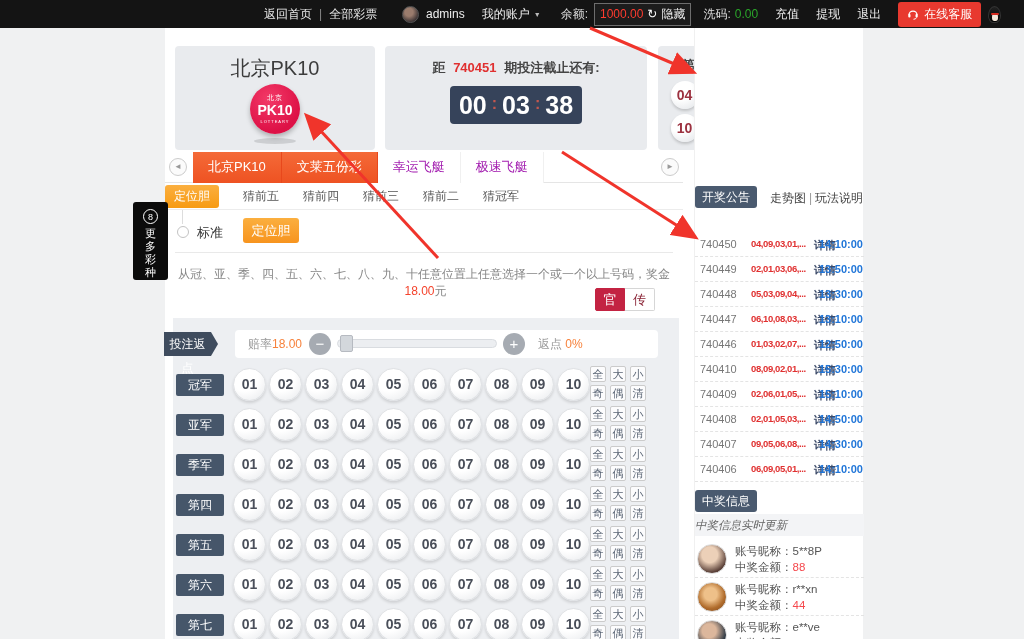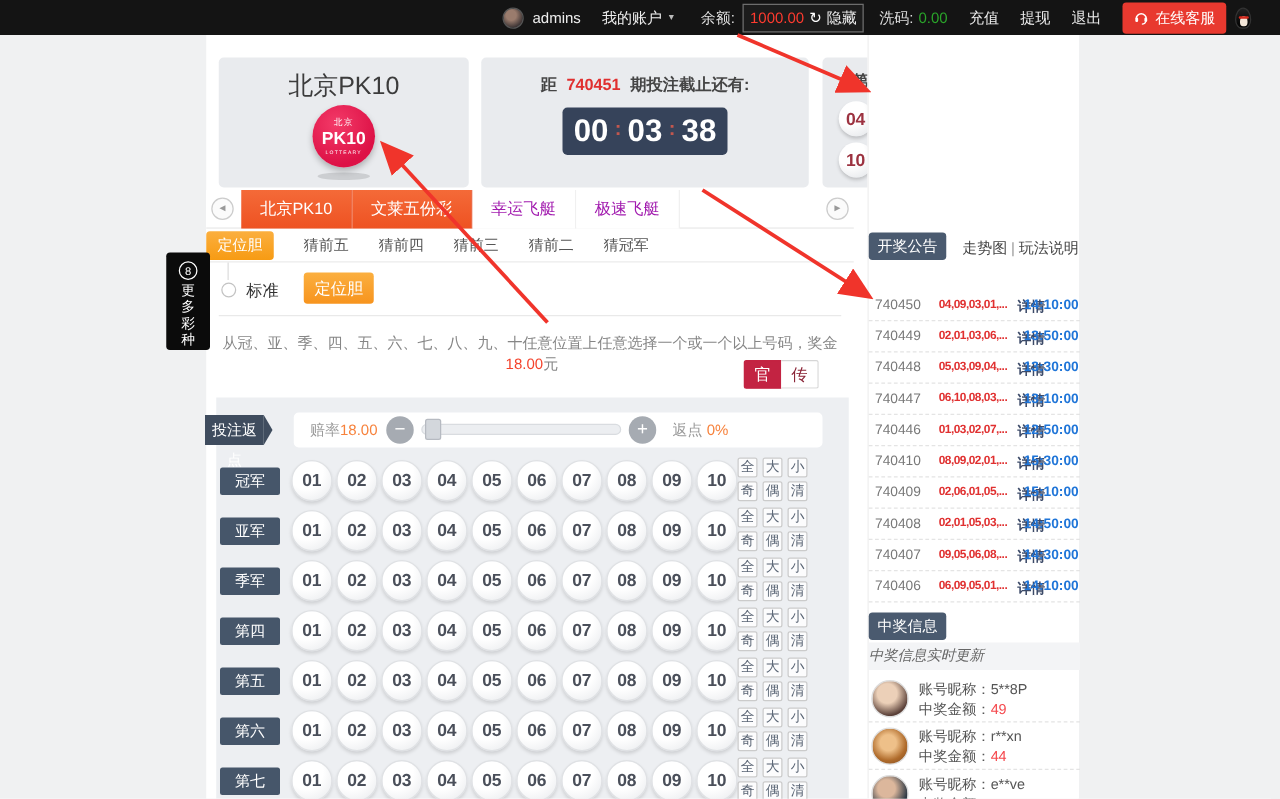--- a/index.html
+++ b/index.html
@@ -142,20 +142,25 @@
   .ball8 { width:15px; height:15px; border:1px solid #fff; border-radius:50%; color:#fff; font-size:9px; line-height:14px; margin:7px auto 3px; }
   .more-char { color:#fff; font-size:11px; line-height:13px; }
 
   
   .arrows { position:absolute; left:0; top:0; z-index:60; pointer-events:none; }
 </style>
 </head>
 <body>
 
 <div class="topbar">
+  <div class="topbar-left">
+    <span>返回首页</span>
+    <span class="sep">|</span>
+    <span>全部彩票</span>
+  </div>
   <div class="topbar-right">
     <span class="tb-avatar"></span>
     <span class="tb-user">admins</span>
     <span class="tb-account">
       <span>我的账户</span>
       <span class="tb-caret">▼</span>
     </span>
     <span class="tb-balance-label">余额:</span>
     <span class="balance-box">
       <span class="balance-value">1000.00</span>
@@ -478,21 +483,21 @@
           <div class="rr-detail">详情</div>
           <div class="rr-time">14:10:00</div>
         </div>
       </div>
     <div class="rp-title-btn winners-btn">中奖信息</div>
     <div class="winners-subtitle">中奖信息实时更新</div>
     <div id="winner-list">
         <div class="winner" style="top: 512px;">
           <div class="w-avatar w-av1"></div>
           <div class="w-line1">账号昵称：5**8P</div>
-          <div class="w-line2"><span>中奖金额：</span><span class="w-amount">49</span></div>
+          <div class="w-line2"><span>中奖金额：</span><span class="w-amount">88</span></div>
         </div>
         <div class="winner" style="top: 550px;">
           <div class="w-avatar w-av2"></div>
           <div class="w-line1">账号昵称：r**xn</div>
           <div class="w-line2"><span>中奖金额：</span><span class="w-amount">44</span></div>
         </div>
         <div class="winner" style="top: 588px;">
           <div class="w-avatar w-av3"></div>
           <div class="w-line1">账号昵称：e**ve</div>
           <div class="w-line2"><span>中奖金额：</span><span class="w-amount">77</span></div>

